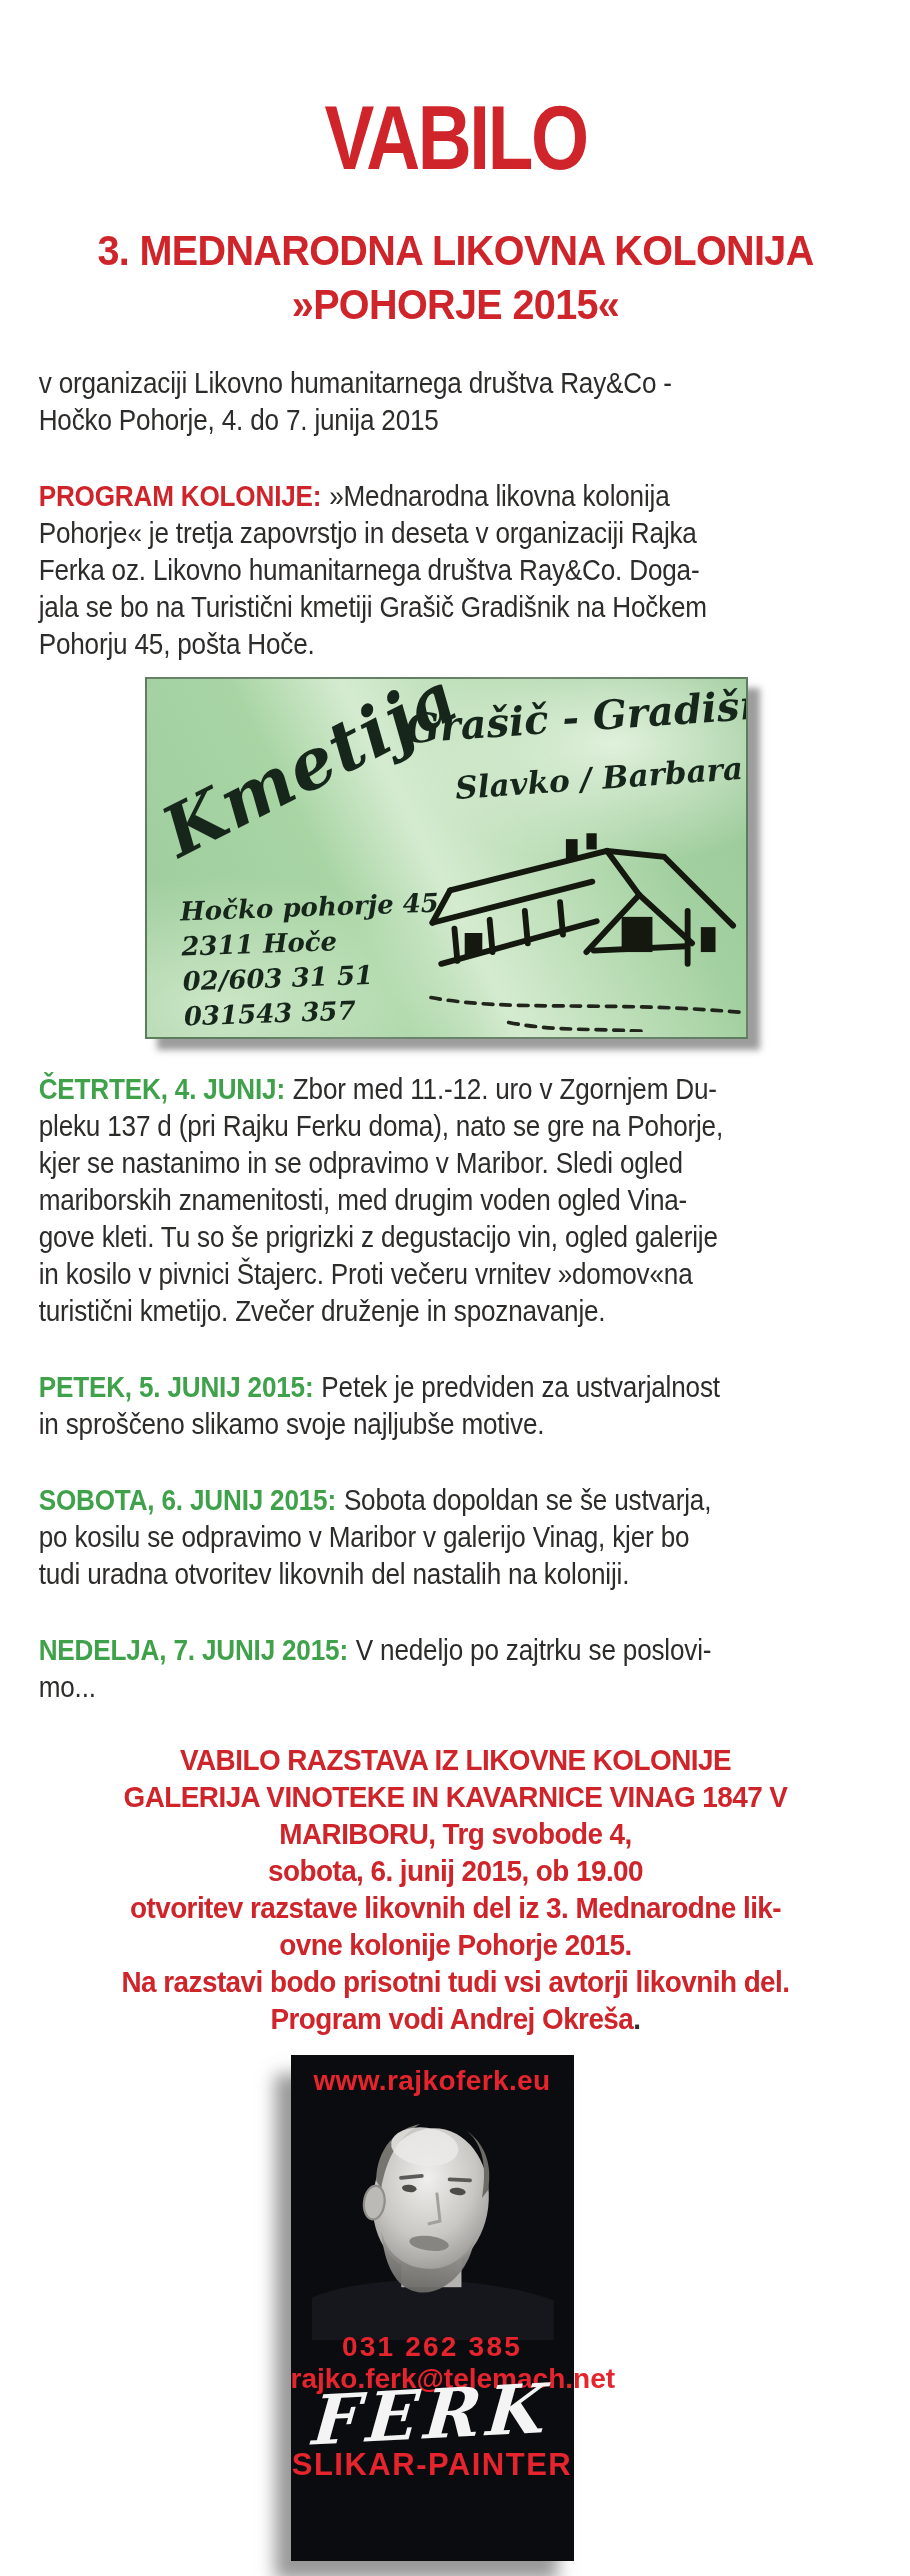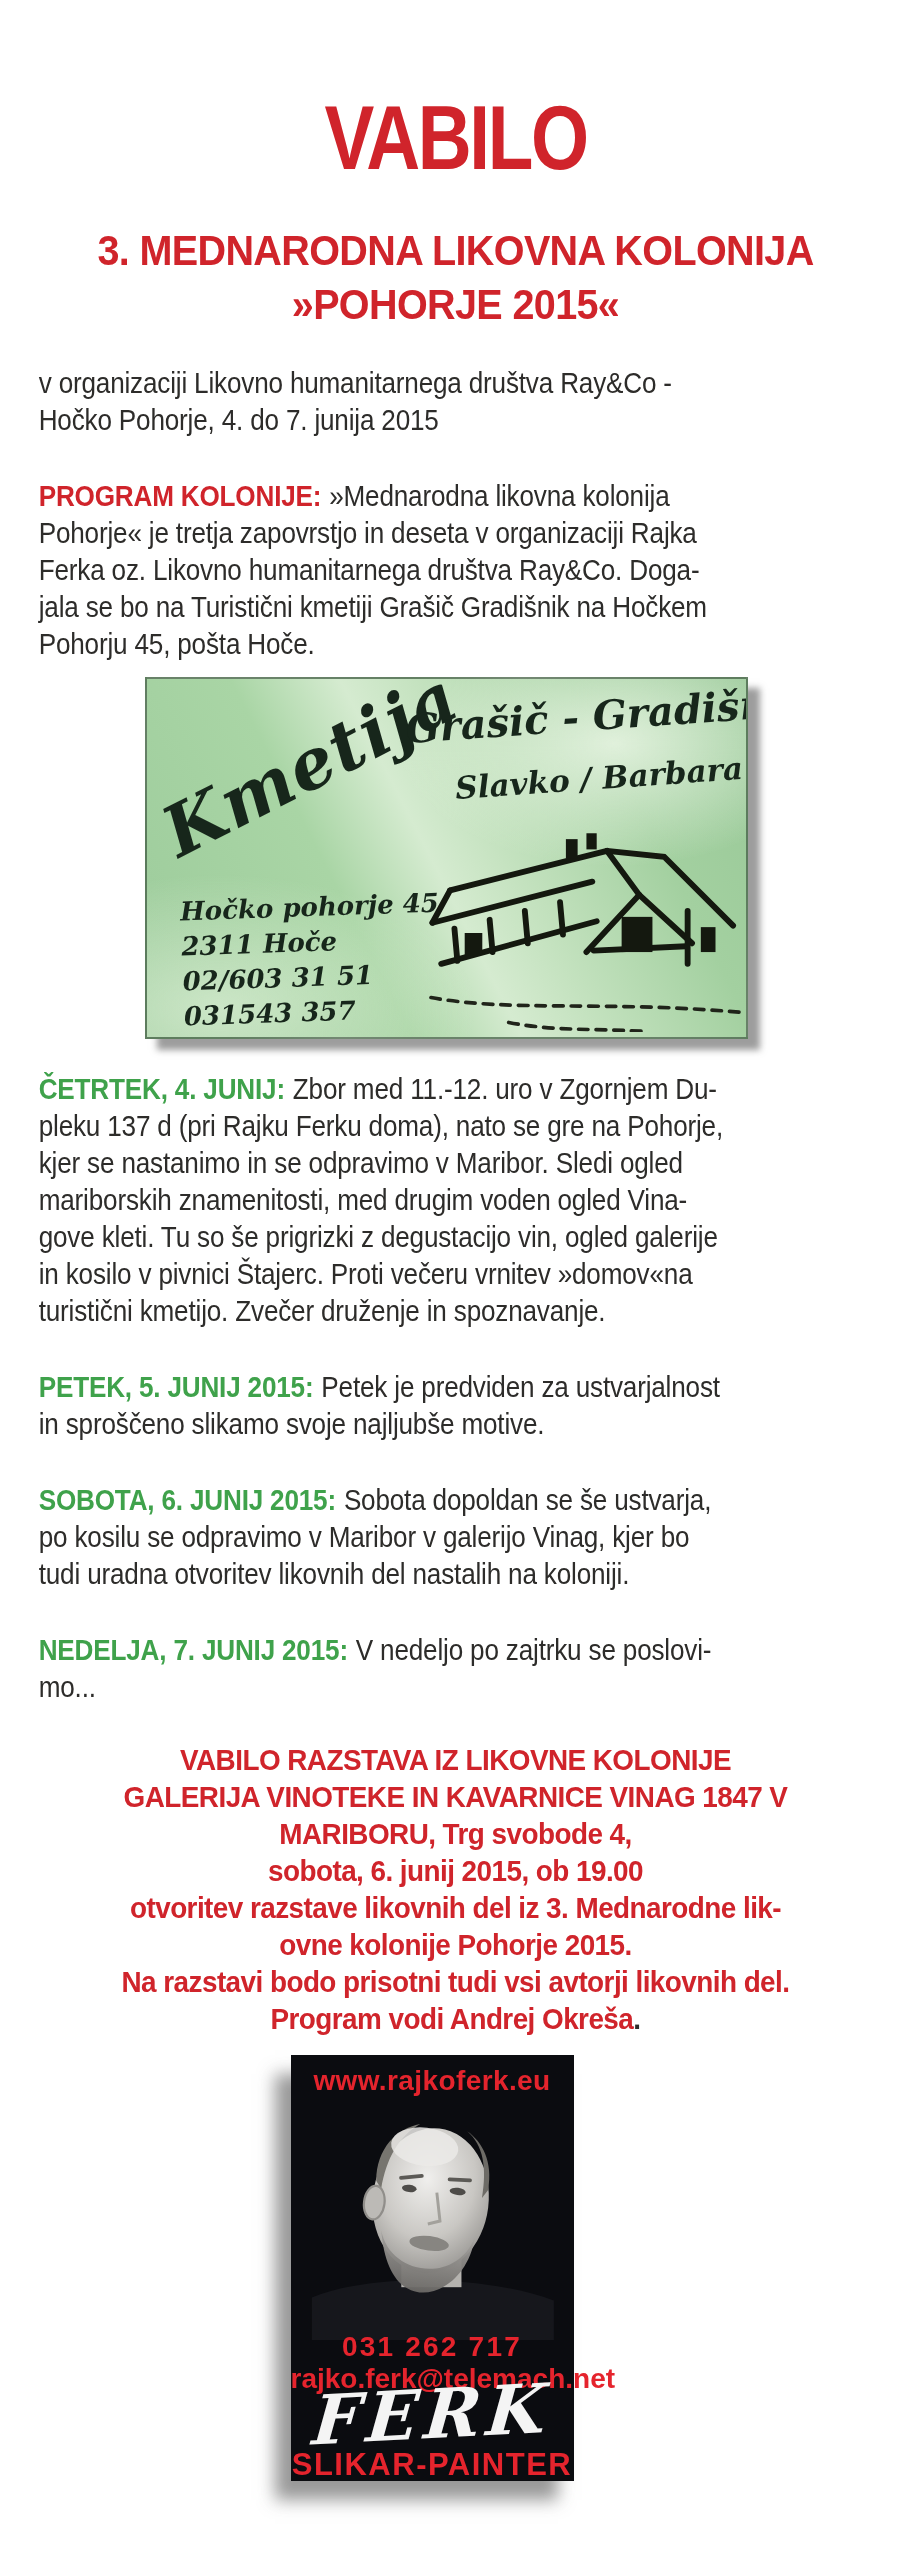--- a/index.html
+++ b/index.html
@@ -72,21 +72,21 @@
   .redblock {
     margin: 35px 0 0 0; color: #d0242b; font-weight: bold;
     font-size: 30px; line-height: 37px; text-align: center; letter-spacing: -0.6px;
     transform: scaleX(0.93); transform-origin: 50% 0;
   }
   .redblock div { white-space: nowrap; }
   .dark-dot { color: #2d2c2a; }
 
   
   .poster {
-    position: relative; width: 283px; height: 426px;
+    position: relative; width: 283px; height: 506px;
     margin: 17.6px auto 0; left: -23.5px;
     background: #0b0c10;
     box-shadow: -16px 19px 16px rgba(70,70,70,0.55);
   }
   .poster .red { color: #e5242d; font-weight: bold; text-align: center; position: absolute; left: 0; right: 0; white-space: nowrap; }
   .poster-url      { top: 10.3px;  font-size: 28px; letter-spacing: 0.4px; }
   .poster-phone    { top: 276px; font-size: 28px; letter-spacing: 2.2px; }
   .poster-email    { top: 308px; font-size: 28px; }
   .poster-signature{
     position: absolute; top: 325px; left: 0; right: 0; text-align: center;
@@ -212,20 +212,20 @@
         <path d="M128,188 C146,248 238,250 256,182 C254,236 218,266 190,266 C160,266 138,238 128,188 Z" fill="url(#bd)" opacity="0.95"></path>
         <ellipse cx="195" cy="198" rx="27" ry="10" fill="#878581"></ellipse>
         <ellipse cx="159" cy="127" rx="10" ry="5" fill="#4e4c49"></ellipse>
         <ellipse cx="225" cy="123" rx="11" ry="5" fill="#4e4c49"></ellipse>
         <path d="M146,114 L174,108" stroke="#5c5a56" stroke-width="5" stroke-linecap="round"></path>
         <path d="M212,108 L240,106" stroke="#5c5a56" stroke-width="5" stroke-linecap="round"></path>
         <path d="M197,128 L206,166 L190,172" stroke="#a3a19c" stroke-width="4" fill="none"></path>
       </g>
     </svg>
 
-    <div class="red poster-phone">031 262 717</div>
+    <div class="red poster-phone">031 262 385</div>
     <div class="red poster-email">rajko.ferk@telemach.net</div>
     <div class="poster-signature">FERK</div>
     <div class="red poster-tagline">SLIKAR-PAINTER</div>
   </div>
 
 </div>
 
 
 </body></html>

